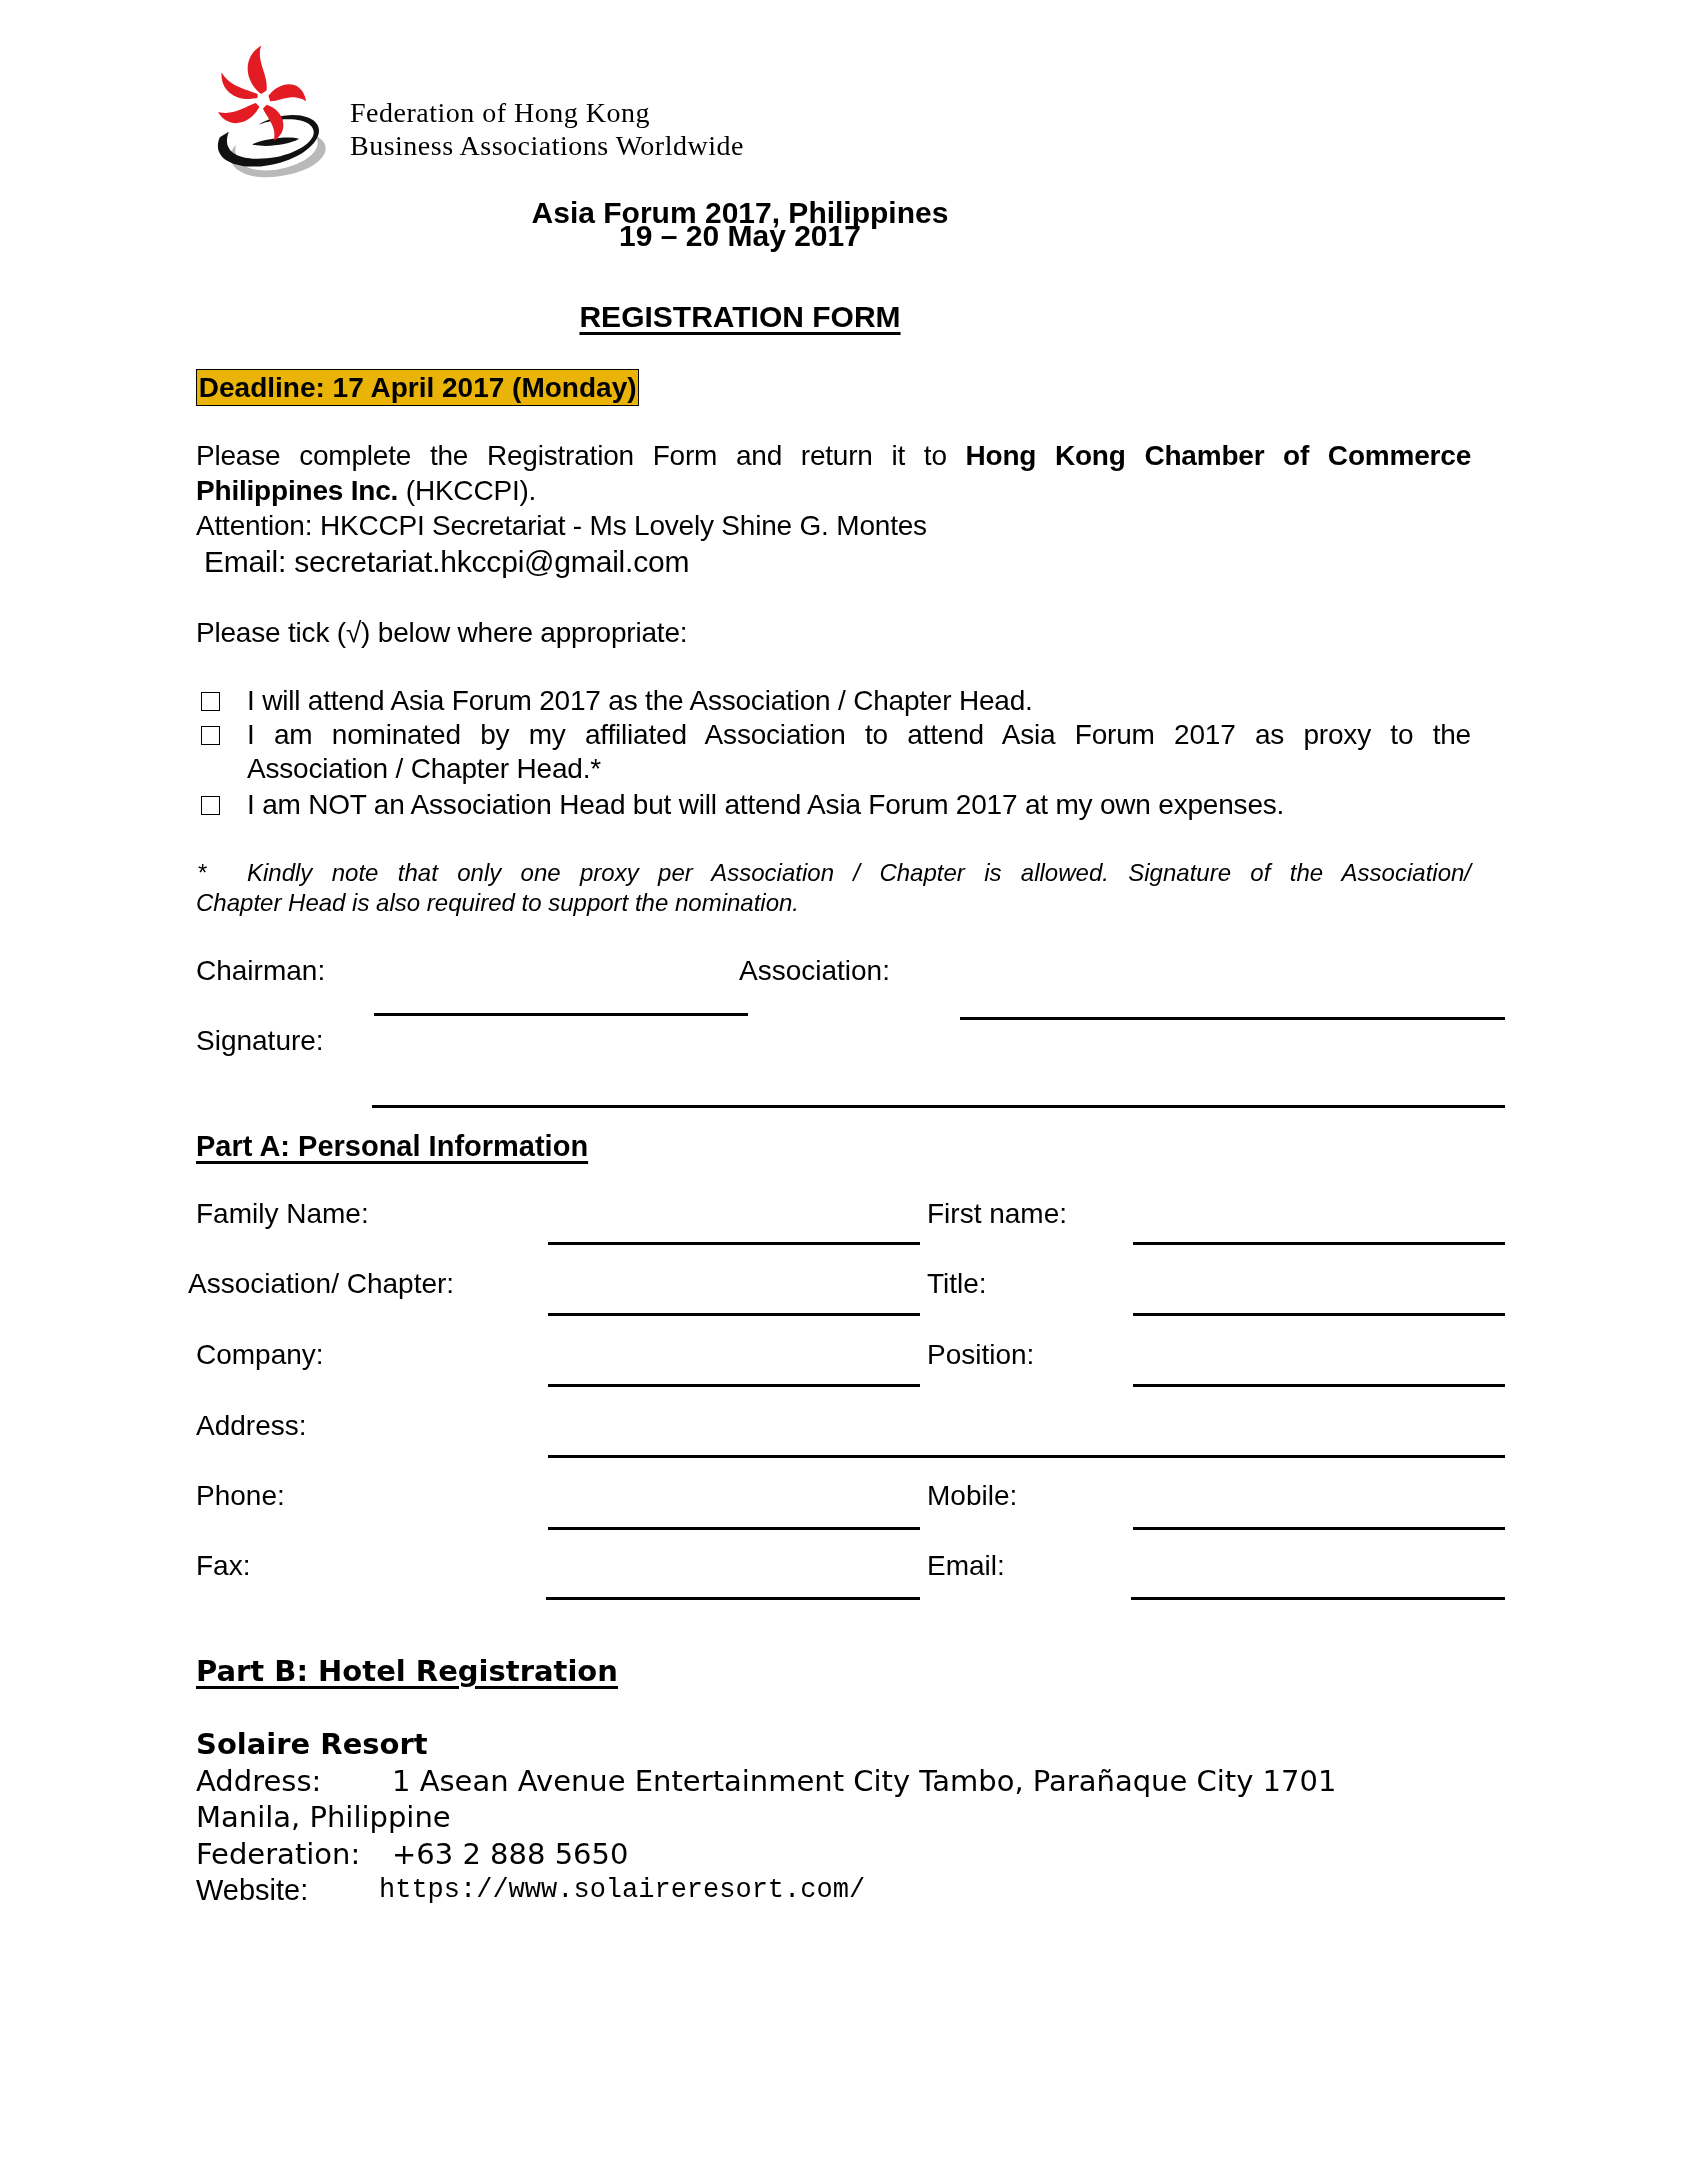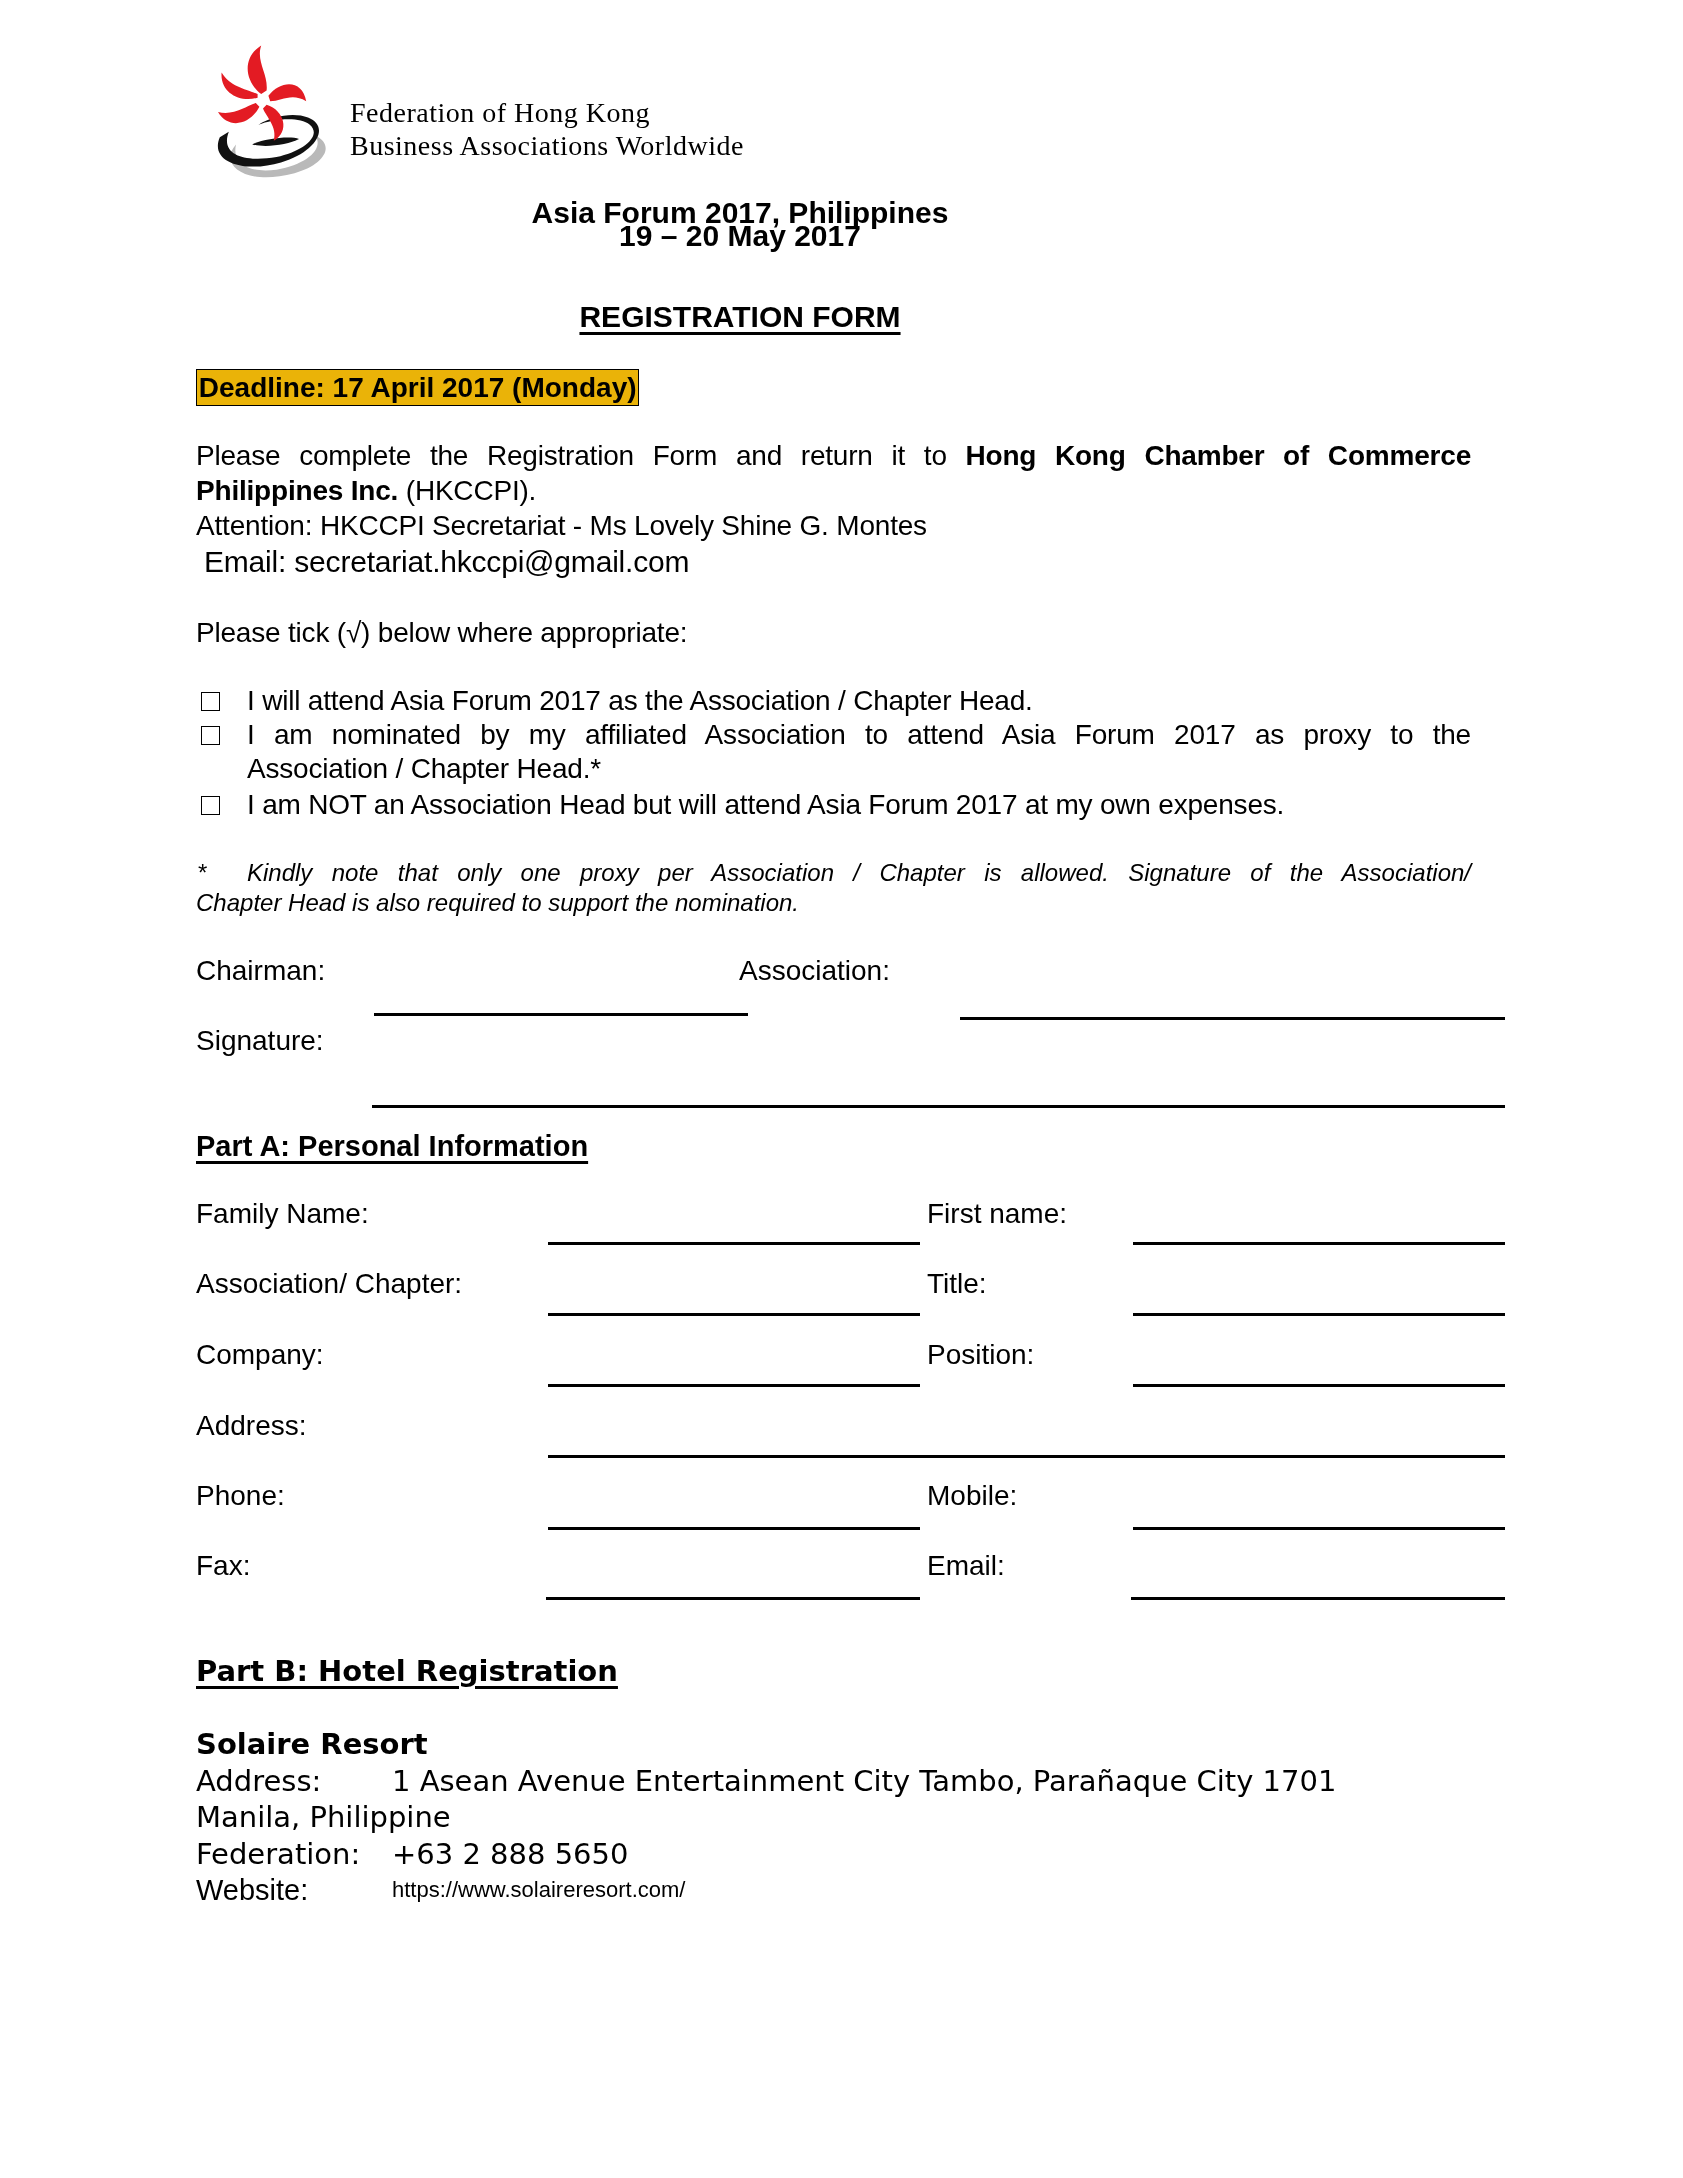--- a/index.html
+++ b/index.html
@@ -85,21 +85,21 @@
 <div class="abs arial field-label" style="left:196px; top:1024px;">Signature:</div>
 <div class="line" style="left:372px; top:1105px; width:1133px;"></div>
 
 <div class="abs arial b u" style="left:196px; top:1128px; font-size:29px; line-height:36px;">Part A: Personal Information</div>
 
 <div class="abs arial field-label" style="left:196px; top:1197px;">Family Name:</div>
 <div class="line" style="left:548px; top:1242px; width:372px;"></div>
 <div class="abs arial field-label" style="left:927px; top:1197px;">First name:</div>
 <div class="line" style="left:1133px; top:1242px; width:372px;"></div>
 
-<div class="abs arial field-label" style="left:196px; top:1267px;">Association/ Chapter:</div>
+<div class="abs arial field-label" style="left:188px; top:1267px;">Association/ Chapter:</div>
 <div class="line" style="left:548px; top:1313px; width:372px;"></div>
 <div class="abs arial field-label" style="left:927px; top:1267px;">Title:</div>
 <div class="line" style="left:1133px; top:1313px; width:372px;"></div>
 
 <div class="abs arial field-label" style="left:196px; top:1338px;">Company:</div>
 <div class="line" style="left:548px; top:1384px; width:372px;"></div>
 <div class="abs arial field-label" style="left:927px; top:1338px;">Position:</div>
 <div class="line" style="left:1133px; top:1384px; width:372px;"></div>
 
 <div class="abs arial field-label" style="left:196px; top:1409px;">Address:</div>
@@ -119,14 +119,14 @@
 <div class="abs verd b partb" style="left:196px; top:1726px;">Solaire Resort</div>
 
 <div class="abs verd partb" style="left:196px; top:1763px;">Address:</div>
 <div class="abs verd partb" style="left:392px; top:1763px;">1 Asean Avenue Entertainment City Tambo, Parañaque City 1701</div>
 <div class="abs verd partb" style="left:196px; top:1799px;">Manila, Philippine</div>
 
 <div class="abs verd partb" style="left:196px; top:1836px;">Federation:</div>
 <div class="abs verd partb" style="left:392px; top:1836px;">+63 2 888 5650</div>
 
 <div class="abs arial partb" style="left:196px; top:1872px; font-size:29px;">Website:</div>
-<div class="abs arial partb" style="left:392px; top:1872px; font-size:22px;">https://www.solaireresort.com/</div>
+<div class="abs arial partb" style="left:379px; top:1872px; font-size:27px;font-family:Liberation Mono, monospace;">https://www.solaireresort.com/</div>
 
 
 </body></html>

